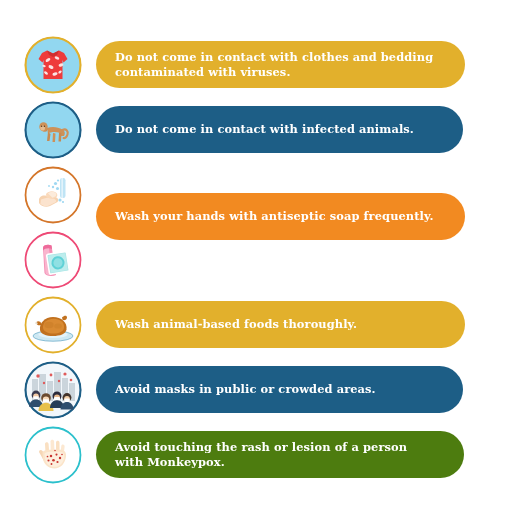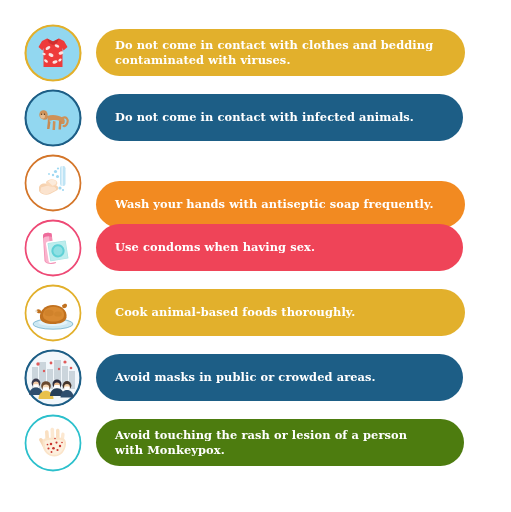--- a/index.html
+++ b/index.html
@@ -12,21 +12,21 @@
     height: 512px;
     overflow: hidden;
     font-family: "DejaVu Serif", "Liberation Serif", serif;
   }
   #infographic {
     position: relative;
     width: 511px;
     height: 512px;
     background: #ffffff;
     box-sizing: border-box;
-    padding: 20px 0 0 0;
+    padding: 32px 0 0 0;
   }
   .tip-row {
     position: relative;
     height: 65px;
     display: flex;
     align-items: center;
     padding-left: 24px;
   }
   .icon-badge {
     position: relative;
@@ -145,42 +145,39 @@
         <path d="M19.6 17.2 C19.6 15.2 22.5 14.3 24.6 15 L28.5 43.5 C26 44.6 22.2 44 21.5 42 Z" fill="#F9B5CE"></path>
         <path d="M19 17 C19 14 24 13 27.5 14.5 L28 18 C24.6 16.6 20.3 17.6 19.2 19.4 Z" fill="#EE6B9B"></path>
         <g transform="rotate(-9 33 32)">
           <rect x="24" y="22" width="20" height="20" rx="1.5" fill="#A8E4E4" stroke="#FFFFFF" stroke-width="1.6"></rect>
           <rect x="25.4" y="23.4" width="17.2" height="17.2" rx="1" fill="#BDEDED"></rect>
           <circle cx="34" cy="32" r="6.6" fill="#5FD1D6"></circle>
           <circle cx="34" cy="32" r="4.6" fill="#8FE0E3"></circle>
         </g>
       </svg>
     </span>
-    <div class="tip-bar" style="background:#EF4458; width:367px;">
-      <p class="tip-text">Use condoms when having sex.</p>
-    </div>
   </div>
 
   <div class="tip-row">
     <span class="icon-badge">
       <svg viewBox="0 0 58 58" xmlns="http://www.w3.org/2000/svg">
         <circle cx="29" cy="29" r="27.5" fill="#FFFFFF" stroke="#E2B02C" stroke-width="1.8"></circle>
         <ellipse cx="29" cy="40" rx="20" ry="5.2" fill="#CDE8F3" stroke="#7FB7CF" stroke-width="0.9"></ellipse>
         <ellipse cx="29" cy="38.6" rx="14.5" ry="3.4" fill="#E3F3FA"></ellipse>
         <path d="M16 34 C15 27 21 21 29 21 C37.5 21 43.5 26.5 42.5 33.5 C41.8 38 36 40 29 40 C22 40 16.8 38 16 34 Z" fill="#C1711F"></path>
         <path d="M19 32 C18.5 26.5 23.5 22.8 29.5 22.8 C36 22.8 40.8 26.5 40 32 C39.4 35.6 35 37.5 29.5 37.5 C24 37.5 19.6 35.6 19 32 Z" fill="#D98A32"></path>
         <path d="M16.5 26 C14 24.5 12 25.5 12.5 27.5 C13 29.4 15.5 30 17.5 28.5 Z" fill="#C1711F"></path>
         <path d="M13 26.3 C11.5 25.8 10.8 26.6 11.3 27.6 C11.8 28.5 13.2 28.5 13.8 27.6 Z" fill="#E8E0D0"></path>
         <path d="M38 21.5 C40.5 19 43 19.5 43 21.5 C43 23.3 41 24.6 38.6 24 Z" fill="#C1711F"></path>
         <ellipse cx="25" cy="29" rx="4.6" ry="3.2" fill="#C87C26" opacity="0.55"></ellipse>
         <ellipse cx="34" cy="30" rx="3.8" ry="2.6" fill="#C87C26" opacity="0.45"></ellipse>
       </svg>
     </span>
     <div class="tip-bar" style="background:#E2B02C; width:369px;">
-      <p class="tip-text">Cook animal-based foods thoroughly.</p>
+      <p class="tip-text">Wash animal-based foods thoroughly.</p>
     </div>
   </div>
 
   <div class="tip-row">
     <span class="icon-badge">
       <svg viewBox="0 0 58 58" xmlns="http://www.w3.org/2000/svg">
         <circle cx="29" cy="29" r="27.5" fill="#F2F7FB" stroke="#1D5E86" stroke-width="2.2"></circle>
         <g fill="#CBD5DC">
           <rect x="8" y="18" width="6" height="22"></rect>
           <rect x="15" y="13" width="7" height="27"></rect>

